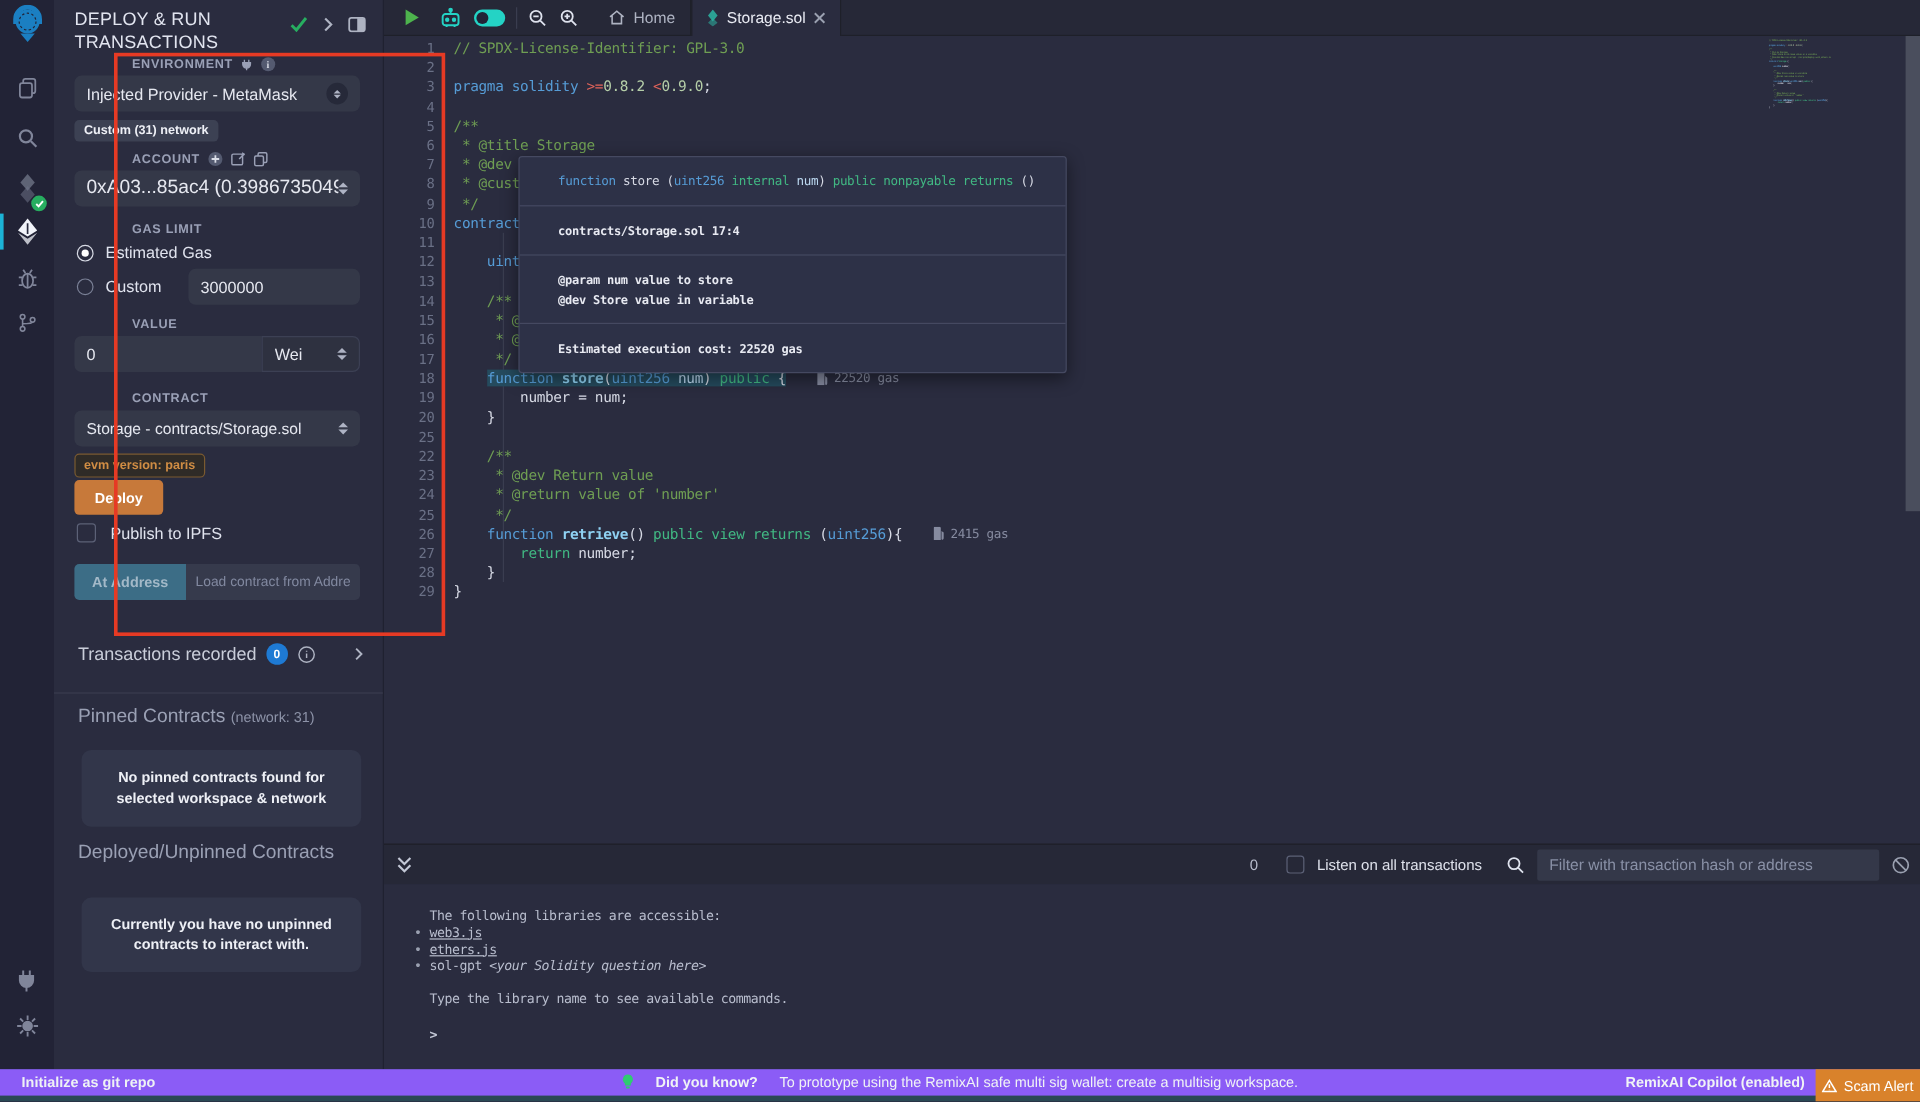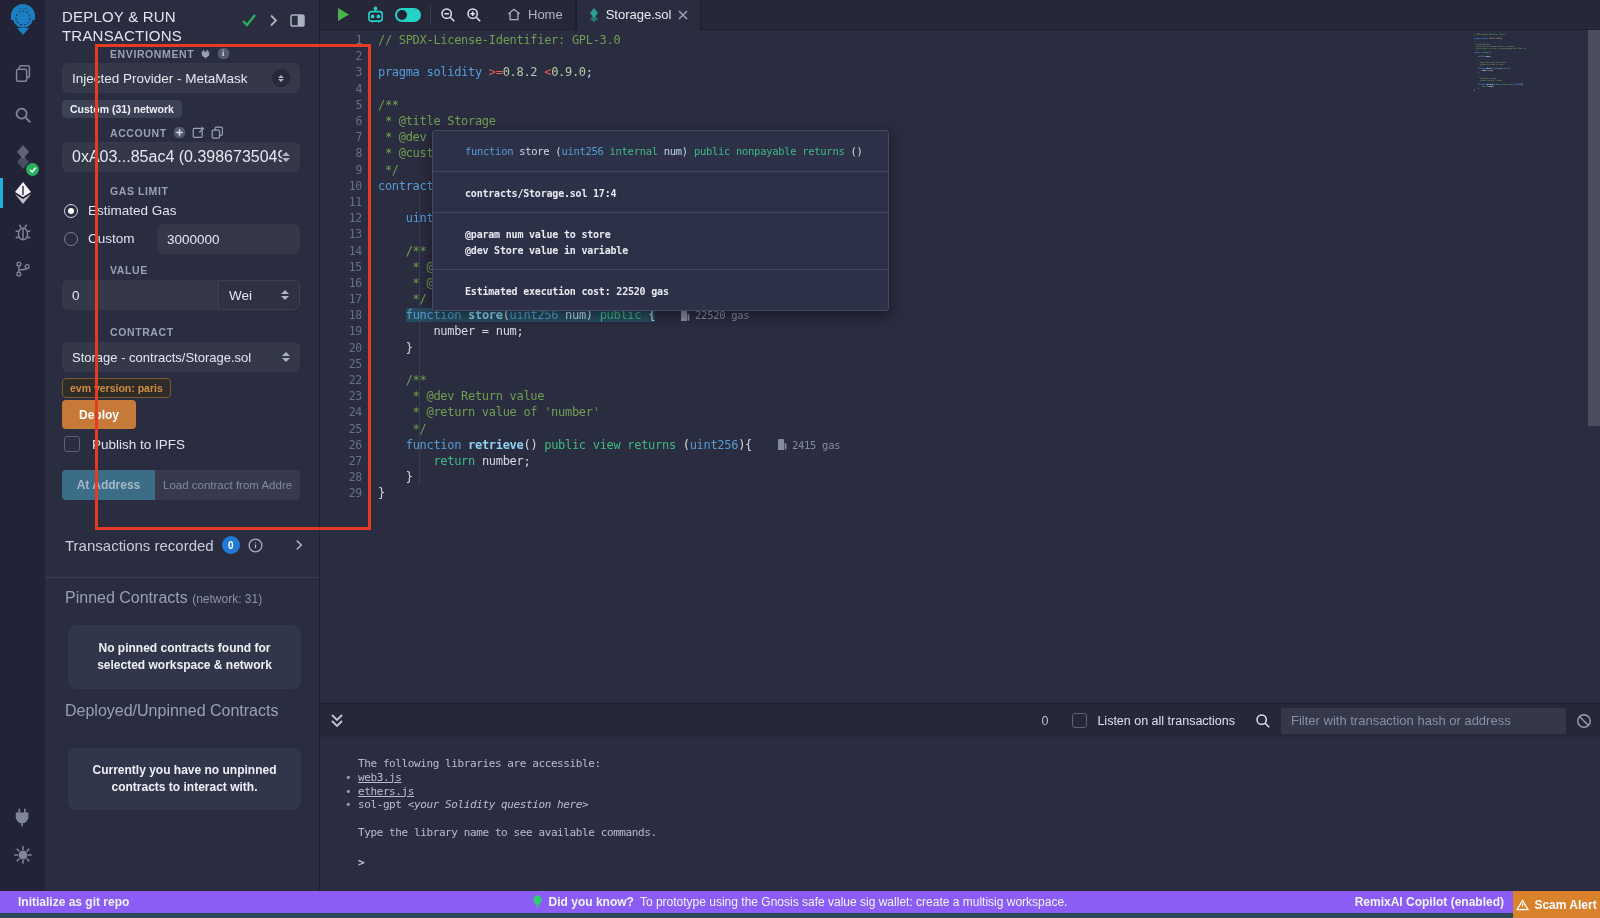--- a/index.html
+++ b/index.html
@@ -98,24 +98,24 @@
   .term-line { height:13.8px; position:relative; white-space:pre; }
   .term-line .bullet { position:absolute; left:-13px; color:#9aa0b0; }
   .term-link { text-decoration:underline; }
   .em { font-style:italic; }
   #prompt { margin-top:16px; font-weight:bold; color:#c3c8d6; }
 
   
   #statusbar { position:absolute; left:0; right:0; bottom:0; height:27px; z-index:100; background:#2a4854; }
   #statusbar .mainrow { position:absolute; left:0; right:0; top:0; height:22px; background:#8b5cf6; display:flex; align-items:center; }
   .git-label { font-size:12px; font-weight:bold; color:#eef2f5; padding-left:18px; }
-  .tip { position:absolute; left:50%; transform:translateX(-50%); display:flex; align-items:center; gap:6px; white-space:nowrap; font-size:12px; color:#f0f3f6; }
+  .tip { position:absolute; left:50%; transform:translateX(-50%); display:flex; align-items:center; gap:18px; white-space:nowrap; font-size:12px; color:#f0f3f6; }
   .tip b { font-weight:bold; }
   .copilot { position:absolute; right:96px; font-size:12px; font-weight:bold; color:#f0f3f6; }
-  .scam { position:absolute; right:0; top:0; width:87px; height:27px; background:#d9822b; color:#fff; font-size:12px; font-weight:bold; display:flex; align-items:center; justify-content:center; gap:5px; }
+  .scam { position:absolute; right:0; top:0; width:87px; height:27px; background:#d9822b; color:#fff; font-size:12px; font-weight:normal; display:flex; align-items:center; justify-content:center; gap:5px; }
 </style>
 </head>
 <body>
 
 <div id="iconbar">
   <div class="ic" style="top:4px">
     <svg width="30" height="34" viewBox="0 0 30 34">
         <circle cx="15" cy="14" r="10" fill="#1b7fc2"></circle>
         <path d="M3 12a12 12 0 0 1 24 0v4h-4v-4a8 8 0 0 0-16 0v4H3z" fill="#1b7fc2"></path>
         <path d="M9 24l6 7 6-7z" fill="#1b7fc2"></path>
@@ -498,21 +498,21 @@
 
 <div id="statusbar">
   <div class="mainrow">
     <span class="git-label">Initialize as git repo</span>
     <span class="tip">
       <svg width="10" height="14" viewBox="0 0 12 16">
           <path d="M6 0a5 5 0 0 1 3 9v2H3V9a5 5 0 0 1 3-9z" fill="#2ecc71"></path>
           <rect x="4" y="12" width="4" height="2" rx="1" fill="#2ecc71"></rect>
         </svg>
       <b>Did you know?</b>
-      <span>To prototype using the Gnosis safe value sig wallet: create a multisig workspace.</span>
+      <span>To prototype using the RemixAI safe multi sig wallet: create a multisig workspace.</span>
     </span>
     <span class="copilot">RemixAI Copilot (enabled)</span>
   </div>
   <div class="scam">
     <svg width="13" height="12" viewBox="0 0 14 13" fill="none" stroke="#fff" stroke-width="1.4">
         <path d="M7 1.5L13 11.5H1z"></path>
         <path d="M7 5v3.2M7 9.8v.6"></path>
       </svg>
     <span>Scam Alert</span>
   </div>

